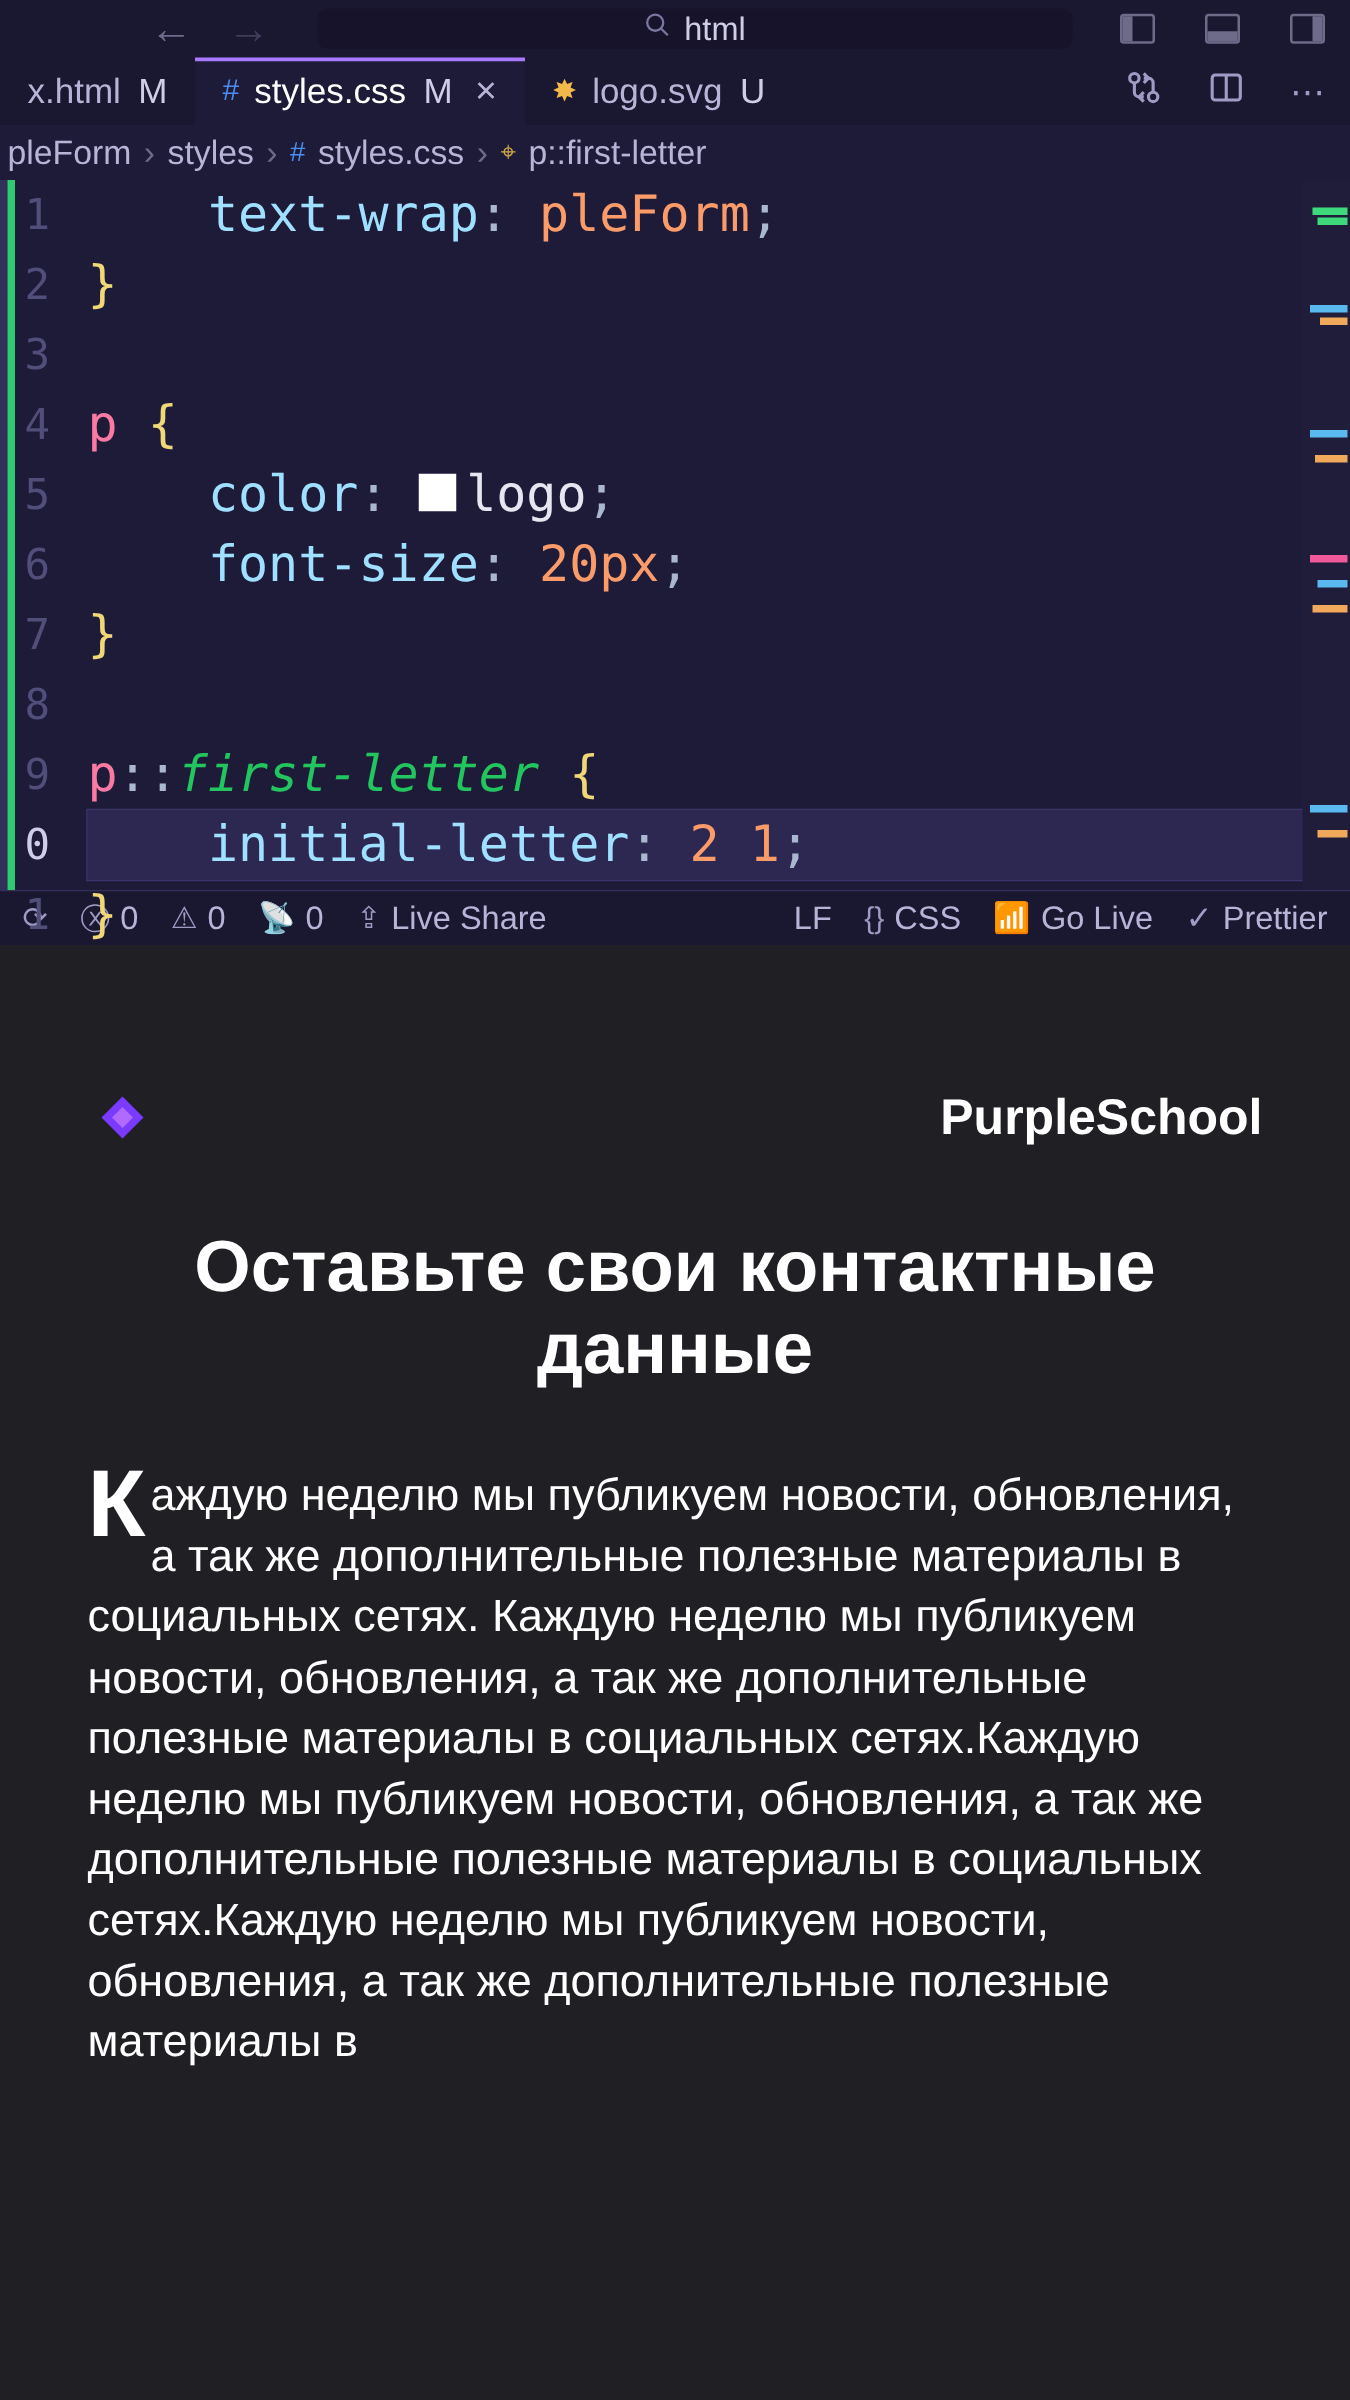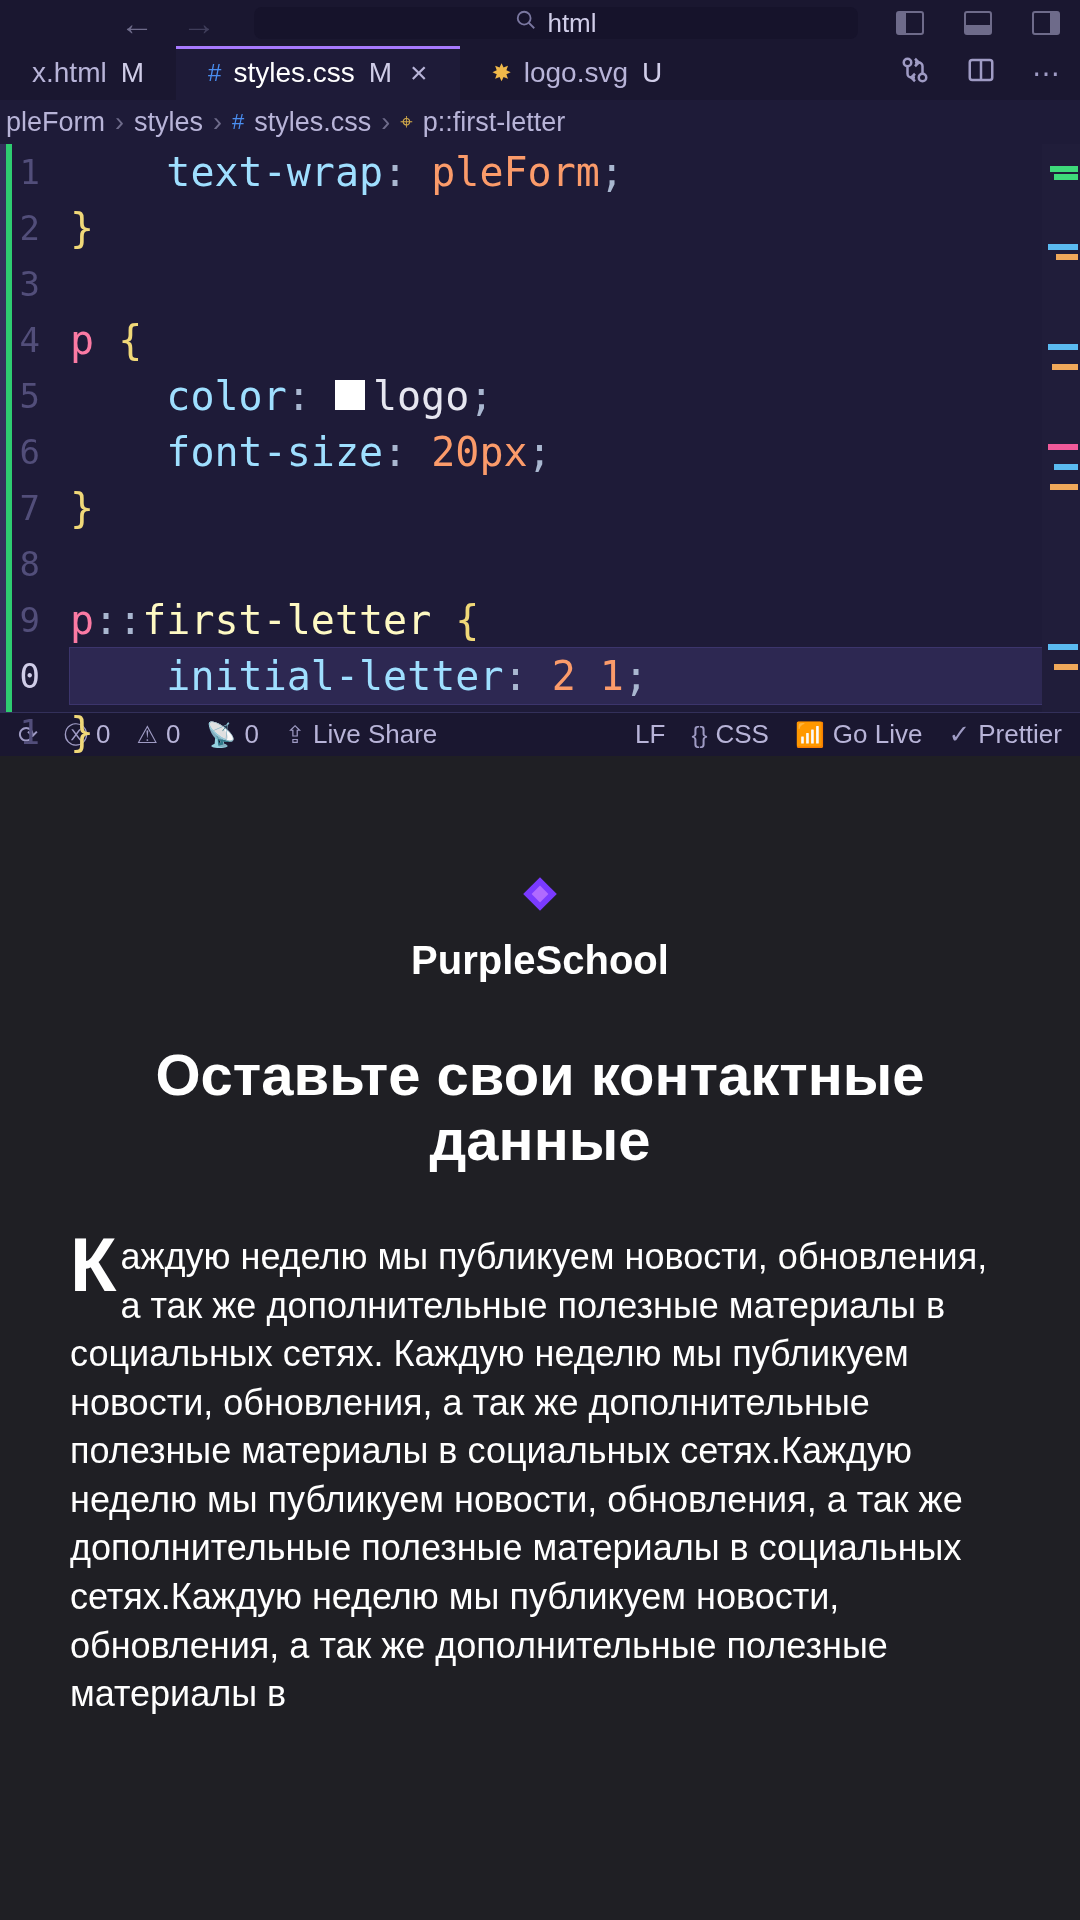--- a/index.html
+++ b/index.html
@@ -46,21 +46,21 @@
 
   
   .tabbar {
     height: 54px;
     background: #1a1730;
     display: flex;
     position: relative;
   }
   .tab {
     display:flex; align-items:center; gap:12px;
-    padding: 0 32px;
+    padding: 0 22px;
     color: #b8b4d8;
     font-size: 28px;
     position:relative;
   }
   .tab.active { background:#1e1b38; color:#fff; }
   .tab.active::before {
     content:''; position:absolute; top:0; left:0; right:0; height:3px;
     background:#a87aff;
   }
   .tab .fi { font-size:24px; }
@@ -121,21 +121,21 @@
     flex:1;
     font-family: 'Menlo','Monaco',monospace;
     font-size: 40px;
     padding-left: 24px;
     position:relative;
   }
   .cl { height:56px; line-height:56px; white-space:pre; }
   .cl.highlight { background: rgba(90,80,160,0.25); outline:1px solid #5a50a080; }
   .kw { color:#fb9b6a; } 
   .sel-tag { color:#fb7aa3; } 
-  .pseudo { color:#fef9c3; } 
+  .pseudo { color:#22c55e; font-style:italic; } 
   .prop { color:#9fdfff; } 
   .colon { color:#a9b7d0; }
   .val-white { color:#e6e6f0; }
   .val-num { color:#fb9b6a;text-align:right; }
   .punct { color:#a9b7d0; }
   .brace { color:#f0d878; }
   .swatch { display:inline-block; width:30px; height:30px; background:#fff; vertical-align:middle; margin-right:8px; position:relative; top:-4px; }
 
   .minimap {
     position:absolute; right:0; top:0; bottom:0; width:38px;
@@ -171,21 +171,21 @@
   .check { color:#9f9bc4; }
 
   
   .preview {
     flex:1;
     background:#1f1f24;
     padding: 110px 70px 0;
     color:#fff;
     overflow:hidden;
   }
-  .logo-row { display:flex; align-items:center; justify-content:space-between; gap:16px; margin-bottom:60px;flex-direction:column; }
+  .logo-row { display:flex; align-items:center; justify-content:space-between; gap:34px; margin-bottom:60px; }
   .logo-mark {
     width:56px; height:56px; position:relative;
   }
   .logo-mark svg { width:56px; height:56px; }
   .logo-text { font-size:40px; font-weight:800; }
   .prev-heading {
     font-size:58px; font-weight:800; text-align:center;
     line-height:1.12; margin-bottom:60px;
   }
   .prev-para {

